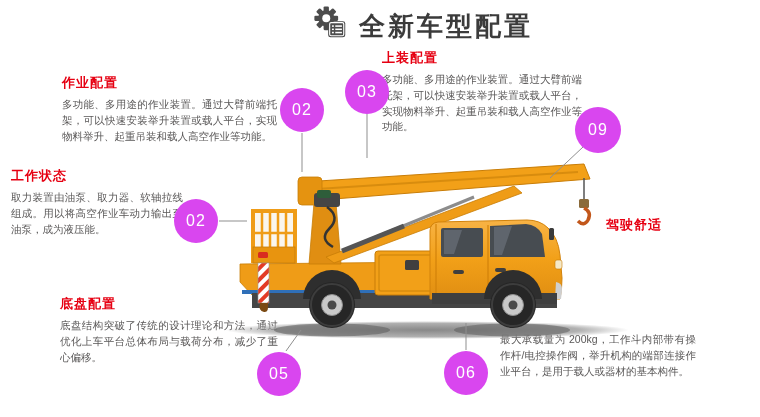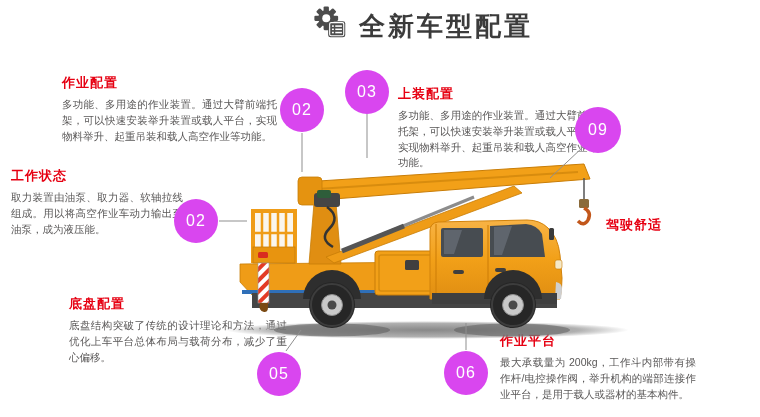--- a/index.html
+++ b/index.html
@@ -5,22 +5,22 @@
   html,body{margin:0;padding:0;background:#fff;}
   .stage{position:relative;width:760px;height:417px;background:#ffffff;overflow:hidden;
          font-family:"Liberation Sans","DejaVu Sans",sans-serif;border-radius:28px;}
   .hdr{position:absolute;left:312px;top:5px;display:flex;align-items:center;gap:9px;}
   .hdr h1{margin:0;font-size:26px;font-weight:bold;color:#3b3b3b;letter-spacing:3px;}
   .callout{position:absolute;}
   .callout h2{margin:0 0 5px 0;font-size:13px;font-weight:bold;color:#e60012;letter-spacing:1px;}
   .callout p{margin:0;font-size:10.5px;color:#595757;line-height:1.5;text-align:justify;}
   .s0{left:62px;top:50px;width:215px;margin-top:24px;}
   .s1{left:11px;top:167px;width:172px;}
-  .s2{left:69px;top:295px;width:218px;}
-  .s3{left:398px;top:49px;width:200px;margin-top:36px;}
+  .s2{left:60px;top:295px;width:218px;}
+  .s3{left:382px;top:49px;width:200px;}
   .s4{left:606px;top:216px;width:148px;}
   .s5{left:500px;top:332px;width:196px;}
   .marker{position:absolute;width:44px;height:44px;border-radius:50%;background:#d946ef;
           color:#fff;display:flex;align-items:center;justify-content:center;
           font-size:16px;letter-spacing:1px;}
   .m0{left:174px;top:199px;}
   .m1{left:280px;top:88px;}
   .m2{left:345px;top:70px;}
   .m3{left:575px;top:107px;width:46px;height:46px;}
   .m4{left:257px;top:352px;}
@@ -74,21 +74,20 @@
     <p>底盘结构突破了传统的设计理论和方法，通过优化上车平台总体布局与载荷分布，减少了重心偏移。</p>
   </div>
   <div class="callout s3">
     <h2>上装配置</h2>
     <p>多功能、多用途的作业装置。通过大臂前端托架，可以快速安装举升装置或载人平台，实现物料举升、起重吊装和载人高空作业等功能。</p>
   </div>
   <div class="callout s4">
     <h2>驾驶舒适</h2>
   </div>
   <div class="callout s5">
-    <h2>作业平台</h2>
     <p>最大承载量为 200kg，工作斗内部带有操作杆/电控操作阀，举升机构的端部连接作业平台，是用于载人或器材的基本构件。</p>
   </div>
 
   <svg class="truck" width="420" height="215" viewBox="0 0 420 215">
     <defs>
       <pattern id="hz" width="8" height="8" patternUnits="userSpaceOnUse" patternTransform="rotate(45)">
         <rect width="8" height="8" fill="#ffffff"></rect>
         <rect width="4" height="8" fill="#e33b25"></rect>
       </pattern>
       <linearGradient id="cabGrad" x1="0" y1="0" x2="0" y2="1">

